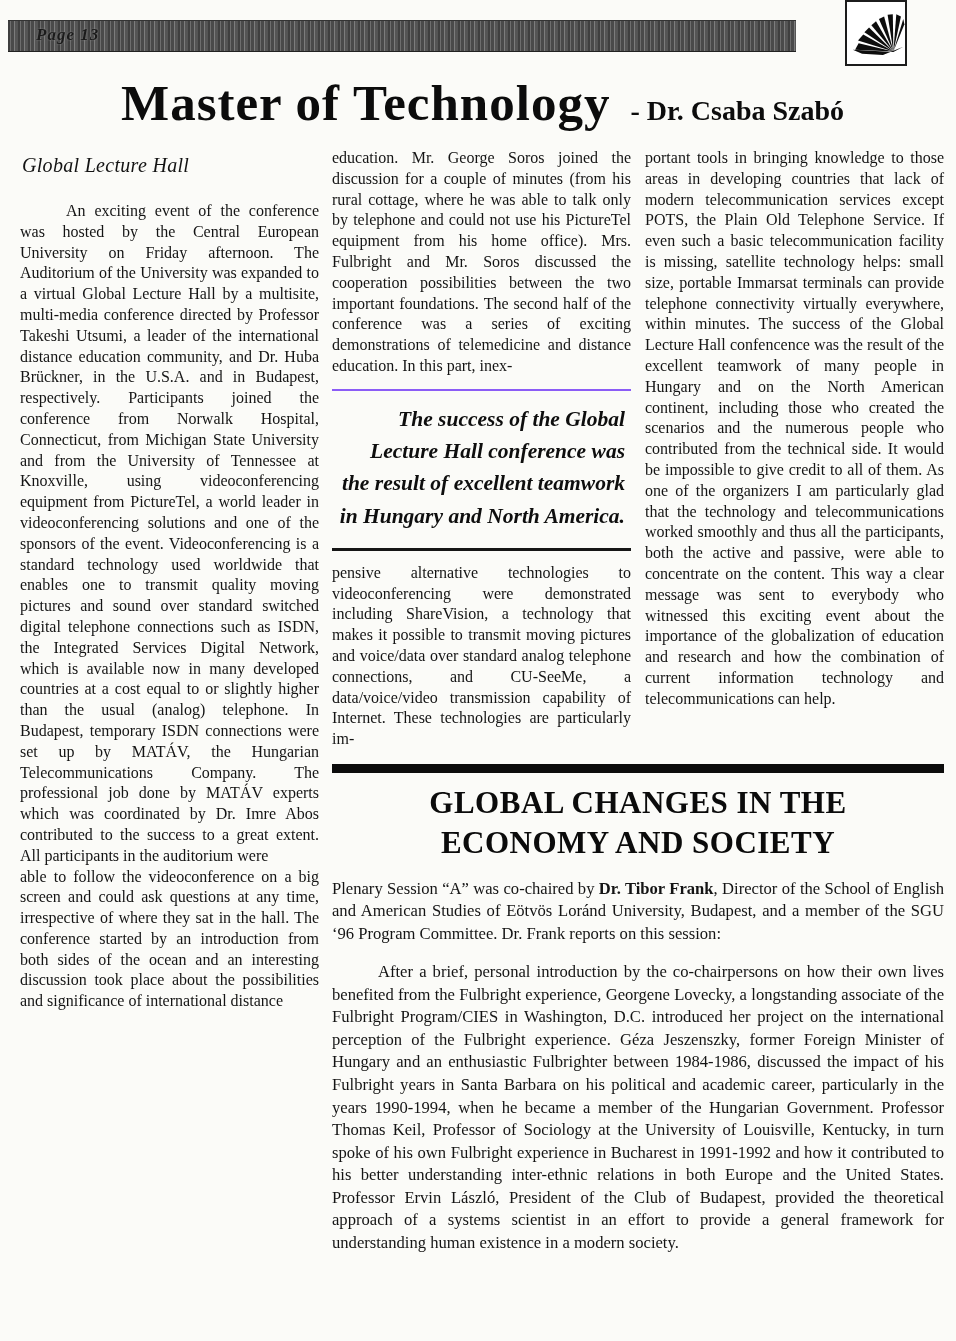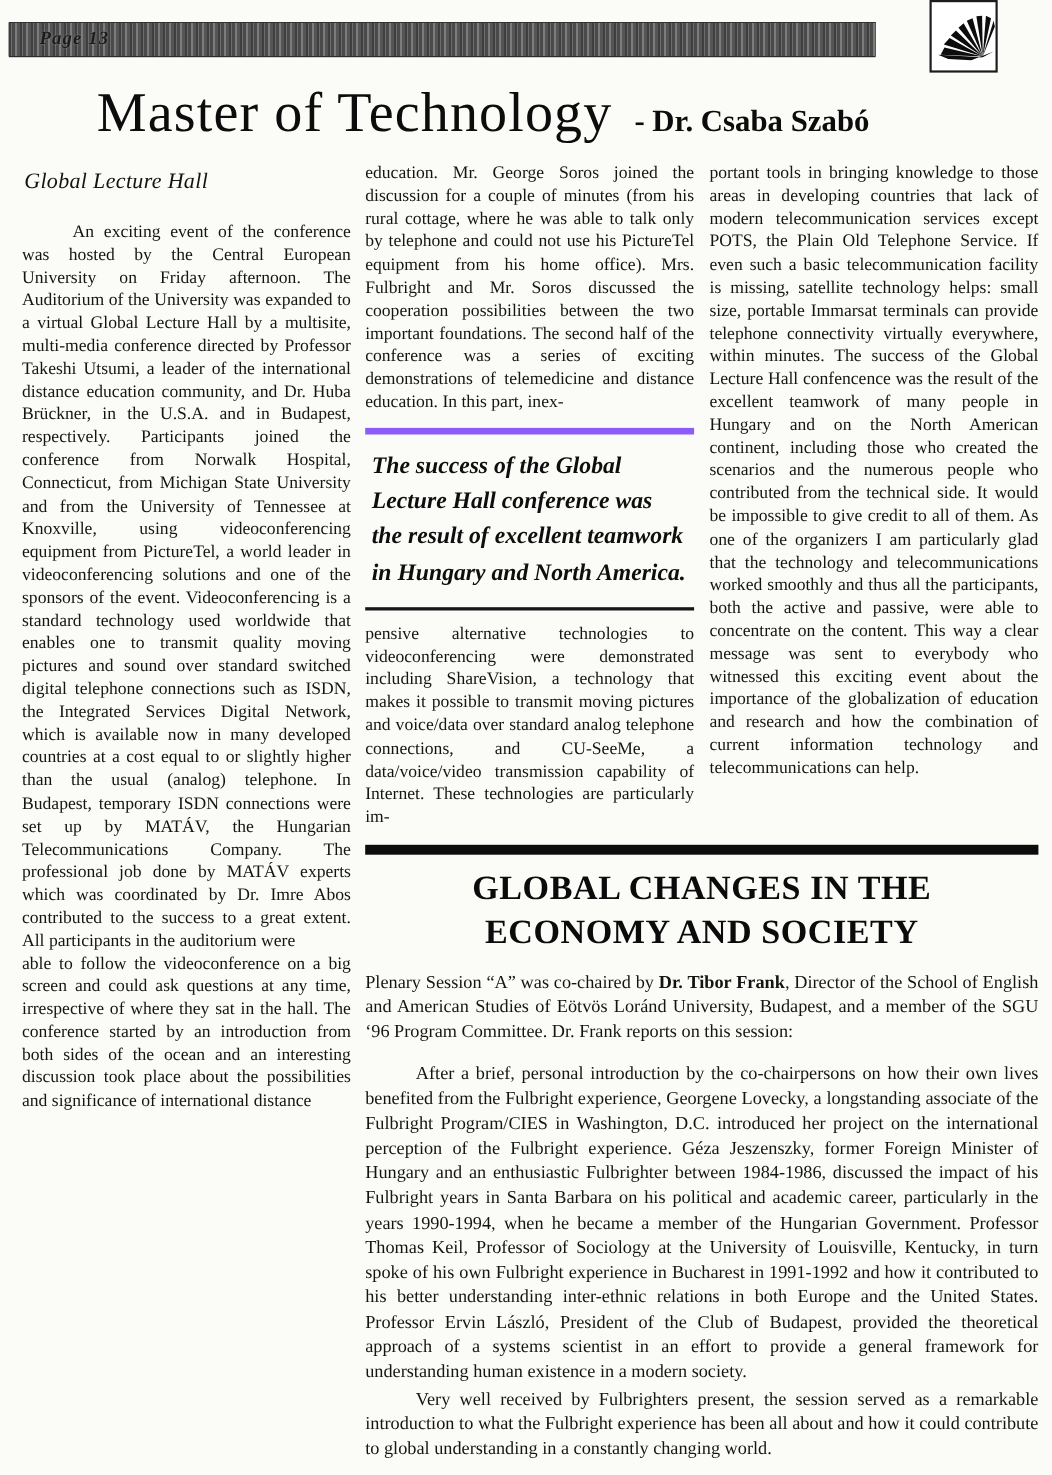--- a/index.html
+++ b/index.html
@@ -25,43 +25,43 @@
   }
   .logo-box {
     position:absolute; left:845px; top:0; width:62px; height:66px;
     background:#fff; border:2px solid #1c1c1c; z-index:2;
     display:flex; align-items:flex-end; justify-content:center;
   }
   .logo-box svg { width:58px; height:60px; display:block; }
   
   .headline { margin:74px 10px 0 88px; white-space:nowrap; }
   .headline .main {
-    font-size:51px; font-weight:normal; letter-spacing:1px; color:#0c0c0c;
+    font-size:51px; font-weight:bold; letter-spacing:1px; color:#0c0c0c;margin-left:33px;
   }
   .headline .byline {
     font-size:28px; font-weight:bold; margin-left:20px; color:#0c0c0c;
   }
   
   .content { display:flex; gap:13px; padding:16px 12px 0 20px; }
   .col1 { width:299px; flex:none; }
   .rightarea { flex:1; min-width:0; }
   .cols23 { display:flex; gap:14px;font-family:Liberation Serif, serif; }
   .col2, .col3 { flex:1; min-width:0; }
   p.body {
     font-size:16px; line-height:1.3; text-align:justify; color:#141414;
   }
   .col3 p.body { font-size:16px; }
   .indent { text-indent:46px; }
   .kicker {
     font-style:italic; font-size:20px; margin:6px 0 24px 2px; letter-spacing:.3px;
   }
   .pullquote {
-    border-top:6px solid #8b5cf6; border-bottom:3px solid #161616;
+    border-top:2px solid #8b5cf6; border-bottom:3px solid #161616;
     margin:14px 0 12px 0; padding:12px 6px 16px 6px;
-    font-weight:bold; font-style:italic; text-align:left;
+    font-weight:bold; font-style:italic; text-align:right;
     font-size:22px; line-height:1.5; color:#0e0e0e;
   }
   .col2 .pullquote { font-size:21.5px; margin-top:12px; }
   .col1 .pullquote { margin-top:18px; margin-bottom:16px; }
   
   .section2 { margin-top:14px; }
   .section2-bar { height:9px; background:#0c0c0c; margin-bottom:10px; }
   .section2-title {
     text-align:center; font-weight:bold; font-size:31px; line-height:1.3;
     letter-spacing:.5px; color:#0b0b0b; margin-bottom:14px;
@@ -121,17 +121,16 @@
     </div>
 
     <div class="section2">
       <div class="section2-bar"></div>
       <div class="section2-title">
         <span>GLOBAL CHANGES IN THE</span><br>
         <span>ECONOMY AND SOCIETY</span>
       </div>
       <p class="body lede"><span>Plenary Session “A” was co-chaired by </span><b class="inlinebold">Dr. Tibor Frank</b><span>, Director of the School of English and American Studies of Eötvös Loránd University, Budapest, and a member of the SGU ‘96 Program Committee. Dr. Frank reports on this session:</span></p>
       <p class="body indent">After a brief, personal introduction by the co-chairpersons on how their own lives benefited from the Fulbright experience, Georgene Lovecky, a longstanding associate of the Fulbright Program/CIES in Washington, D.C. introduced her project on the international perception of the Fulbright experience. Géza Jeszenszky, former Foreign Minister of Hungary and an enthusiastic Fulbrighter between 1984-1986, discussed the impact of his Fulbright years in Santa Barbara on his political and academic career, particularly in the years 1990-1994, when he became a member of the Hungarian Government. Professor Thomas Keil, Professor of Sociology at the University of Louisville, Kentucky, in turn spoke of his own Fulbright experience in Bucharest in 1991-1992 and how it contributed to his better understanding inter-ethnic relations in both Europe and the United States. Professor Ervin László, President of the Club of Budapest, provided the theoretical approach of a systems scientist in an effort to provide a general framework for understanding human existence in a modern society.</p>
-      <p class="body indent">Very well received by Fulbrighters present, the session served as a remarkable introduction to what the Fulbright experience has been all about and how it could contribute to global understanding in a constantly changing world.</p>
     </div>
   </div>
 
 </div>
 
 </body></html>

